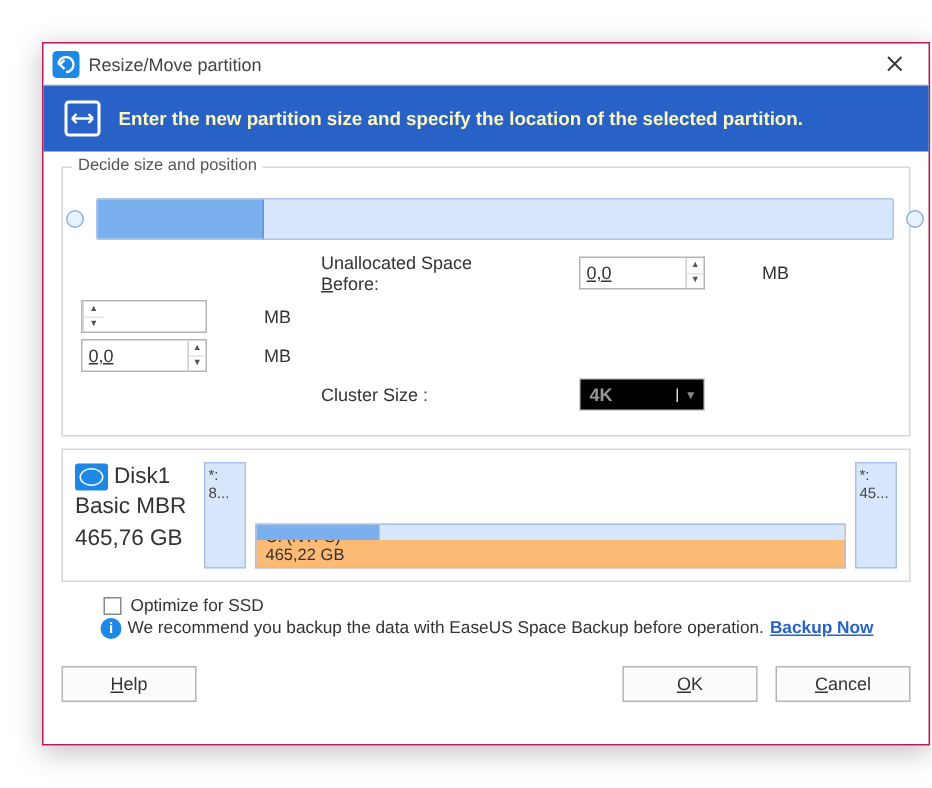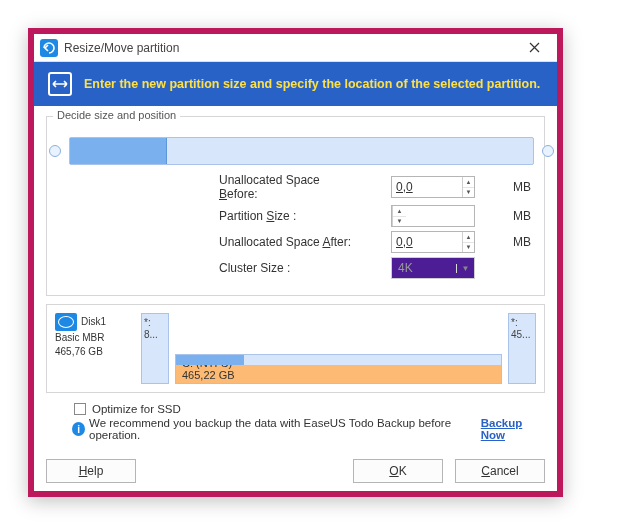--- a/index.html
+++ b/index.html
@@ -9,22 +9,22 @@
     font-size: 12px;
     color: #333;
     background: #fff;
     width: 621px;
     height: 525px;
     position: relative;
   }
   .window {
     position:absolute;
     left:28px; top:28px;
-    width:535px; height:469px;
-    border:6px solid #be185d;
+    width:592px; height:469px;
+    border:1px solid #be185d;
     background:#fff;
     box-shadow:0 4px 18px rgba(0,0,0,0.25);
   }
   .titlebar {
     height:28px;
     display:flex;
     align-items:center;
     padding:0 6px;
     border-bottom:1px solid #e0e0e0;
   }
@@ -38,21 +38,21 @@
   .titlebar .app-icon svg { display:block; }
   .titlebar .title { flex:1; font-size:12px; color:#444; }
   .titlebar .close {
     width:34px;height:24px;
     display:flex;align-items:center;justify-content:center;
     color:#444;font-size:14px;
     cursor:pointer;
   }
   .banner {
     background:#2962c6;
-    color:#fde047;
+    color:#fef9c3;
     height:44px;
     display:flex;align-items:center;
     padding:0 14px;
     gap:12px;
   }
   .banner .banner-icon {
     width:24px;height:24px;
     border:2px solid #fff;
     border-radius:3px;
     display:flex;align-items:center;justify-content:center;
@@ -129,31 +129,31 @@
     flex:1;display:flex;align-items:center;justify-content:center;
     font-size:6px;line-height:1;color:#555;cursor:pointer;
   }
   .spinbox .arrows div:first-child{border-bottom:1px solid #e4e4e4;}
   .unit { margin-left:6px;font-size:12px; }
 
   .select {
     display:flex;align-items:center;
     border:1px solid #cfcfcf;
     height:22px;width:84px;
-    background:#4c1d95;color:#999;
+    background:#000000;color:#999;font-weight:bold;
   }
   .select span{flex:1;padding:0 6px;font-size:12px;}
   .select .dd{width:18px;border-left:1px solid #d8d8d8;display:flex;align-items:center;justify-content:center;font-size:8px;color:#888;}
 
   .disk-row {
     display:flex;gap:6px;
     border:1px solid #d6d6d6;
     padding:8px;margin-top:8px;
   }
-  .disk-info { width:80px;font-size:10px;line-height:1.35; }
+  .disk-info { width:80px;font-size:15px;line-height:1.35; }
   .disk-info .dtop{display:flex;align-items:center;gap:4px;}
   .disk-info .dicon{
     width:22px;height:18px;background:#1e88e5;border-radius:2px;position:relative;
   }
   .disk-info .dicon::after{content:"";position:absolute;inset:3px;border:1.5px solid #fff;border-radius:50%;}
   .mini-part {
     width:28px;
     border:1px solid #a9c3ea;background:#d8e6fb;
     font-size:10px;padding:3px 2px;color:#444;line-height:1.2;
     overflow:hidden;
@@ -240,32 +240,30 @@
             <input value="0,0" style="">
             <div class="arrows">
                 <div>▲</div>
                 <div>▼</div>
               </div>
           </div>
           <div class="unit">MB</div>
         </div>
 
         <div class="row">
-          <div class="lab"><span>Partition </span><span class="accel">S</span><span>ize :</span></div>
           <div class="spinbox">
             <div class="arrows">
                 <div>▲</div>
                 <div>▼</div>
               </div>
           </div>
           <div class="unit">MB</div>
         </div>
 
         <div class="row">
-          <div class="lab"><span>Unallocated Space </span><span class="accel">A</span><span>fter:</span></div>
           <div class="spinbox">
             <input value="0,0" style="">
             <div class="arrows">
                 <div>▲</div>
                 <div>▼</div>
               </div>
           </div>
           <div class="unit">MB</div>
         </div>
 
@@ -307,21 +305,21 @@
         <div>45...</div>
       </div>
     </div>
 
     <div class="bottom-note">
       <div class="chk"></div>
       <span>Optimize for SSD</span>
     </div>
     <div class="rec-row">
       <div class="info-icon">i</div>
-      <span>We recommend you backup the data with EaseUS Todo Backup before operation.</span>
+      <span>We recommend you backup the data with EaseUS Space Backup before operation.</span>
       <span class="link">Backup Now</span>
     </div>
 
   </div>
 
   <div class="btnbar">
     <div class="btn">
         <span class="accel">H</span>
         <span>elp</span>
       </div>

